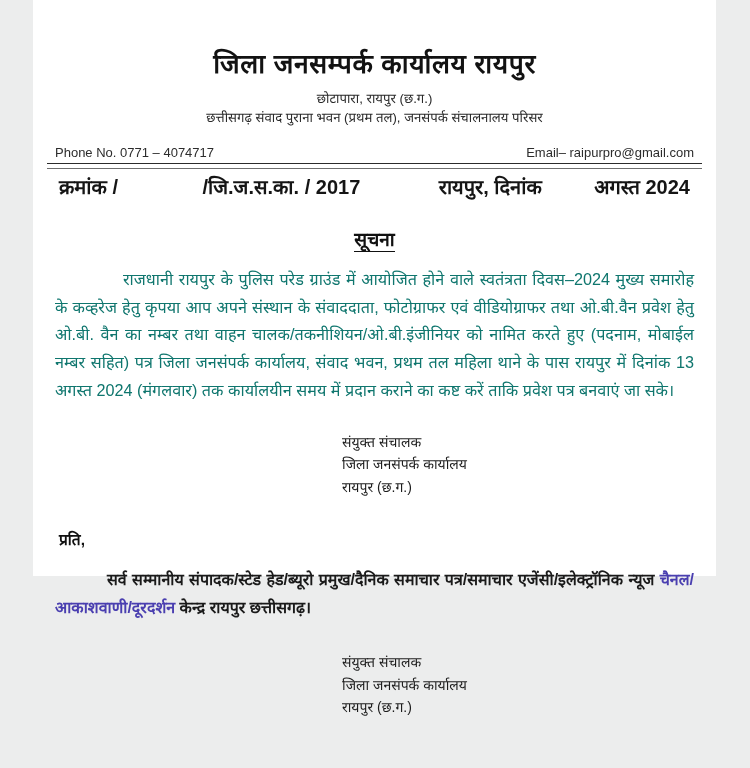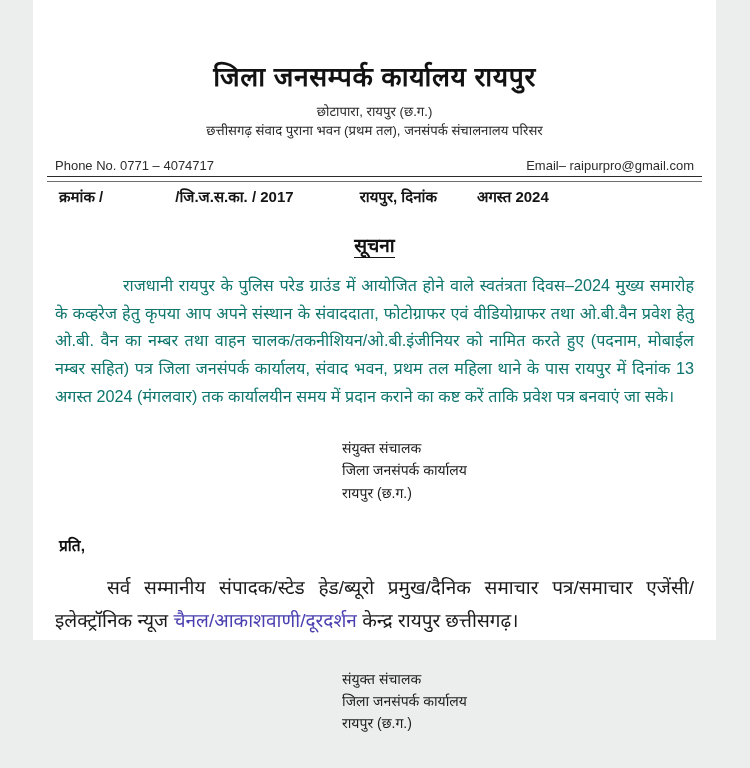--- a/index.html
+++ b/index.html
@@ -20,24 +20,24 @@
     width: 750px;
     height: 768px;
     background: #eceded;
   }
 
   .paper {
     position: absolute;
     left: 33px;
     top: 0;
     width: 683px;
-    height: 640px;
+    height: 576px;
     background: #ffffff;
     box-sizing: border-box;
-    padding: 16px 12px;
+    padding: 3px 12px;
   }
 
   
   .letterhead {
     padding-top: 46px;
     text-align: center;
   }
   .org-title {
     font-family: "Liberation Sans", "DejaVu Sans", sans-serif;
     font-size: 26.5px;
@@ -78,24 +78,25 @@
     border-top: 1.3px solid #2b2b2b;
     border-bottom: 1.3px solid #6e6e6e;
     margin: 0 2px;
   }
 
   
   .ref-row {
     display: flex;
     align-items: baseline;
     padding: 4px 14px 0 14px;
-    font-size: 15px;
+    font-size: 20px;
     font-weight: bold;
     color: #151515;
     white-space: nowrap;
+    justify-content: space-between;
   }
   .ref-kramank { flex: 0 0 auto; }
   .ref-code    { flex: 0 0 auto; margin-left: 72px; }
   .ref-place   { flex: 0 0 auto; margin-left: 66px; }
   .ref-month   { flex: 0 0 auto; margin-left: 40px; }
 
   
   .notice-heading {
     text-align: center;
     margin-top: 26px;
@@ -137,26 +138,27 @@
 
   
   .prati {
     margin: 30px 0 0 14px;
     font-size: 15.5px;
     font-weight: bold;
     color: #111;
   }
   .recipients {
     margin: 16px 10px 0 10px;
-    font-size: 19px;
+    font-size: 16px;
     line-height: 1.72;
     color: #1a1a1a;
     text-align: justify;
     text-justify: inter-word;
     text-indent: 52px;
+    font-weight: bold;
   }
   .recipients .highlight {
     color: #4a3fb0;
   }
 
   .signature.second {
     margin-top: 30px;
   }
 </style>
 </head>

